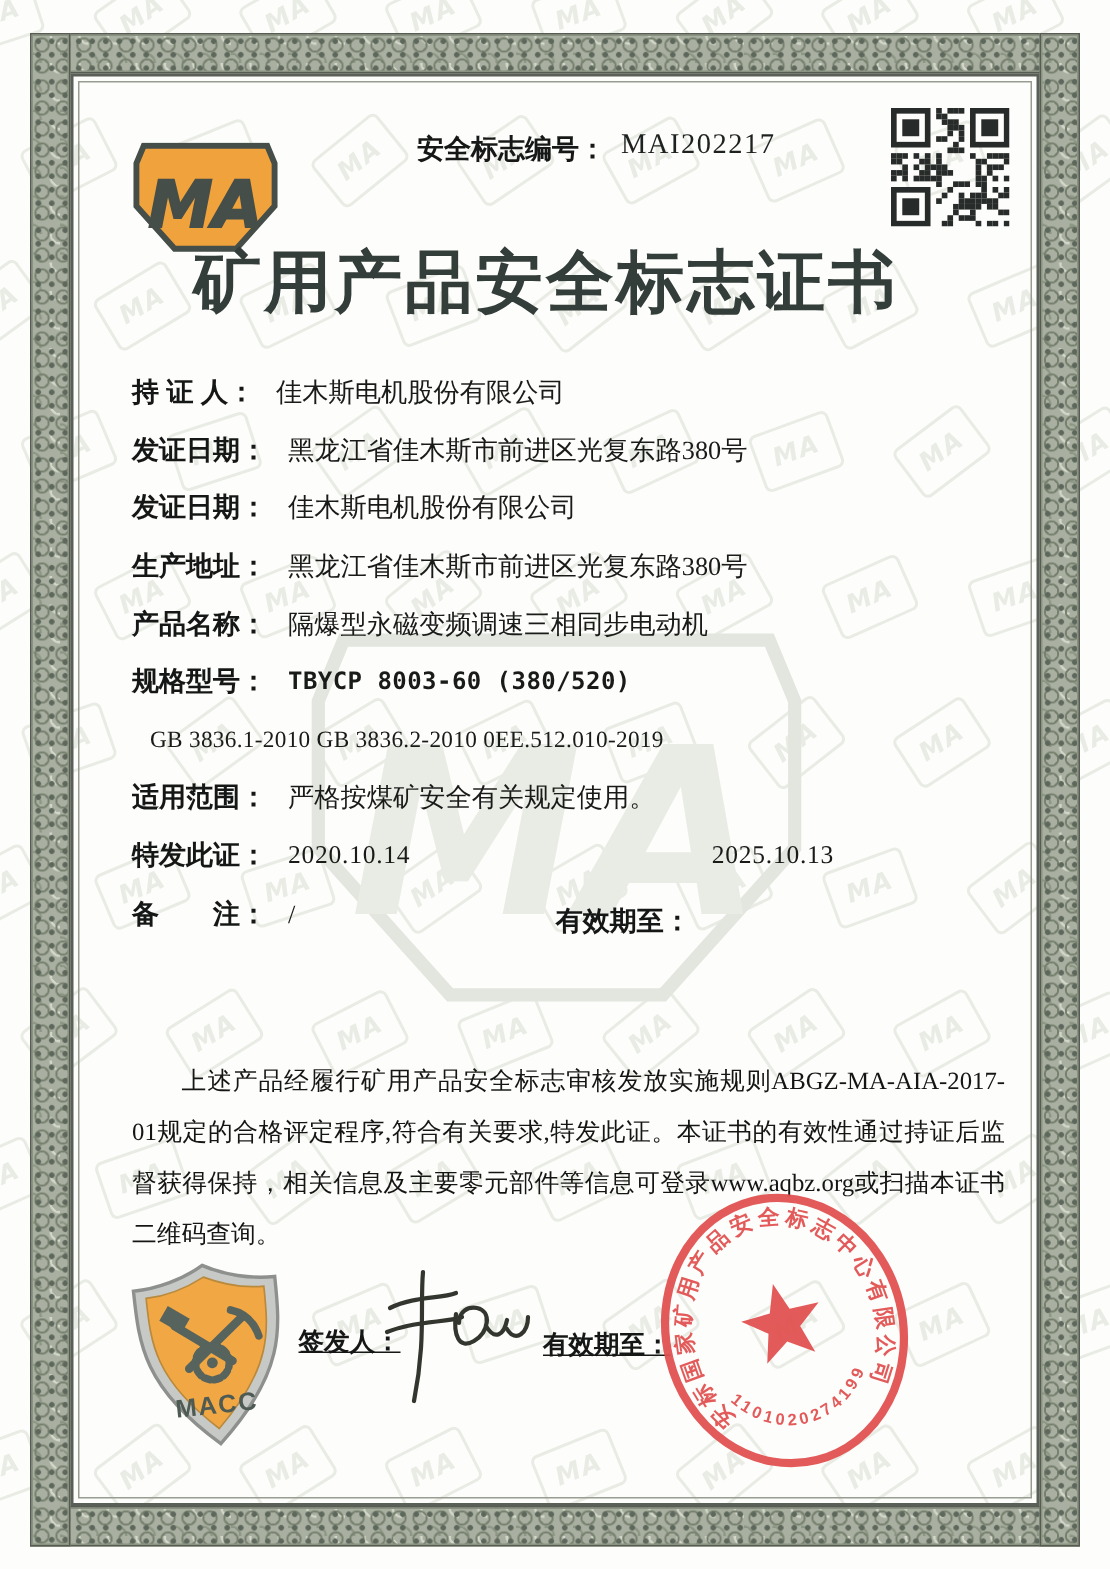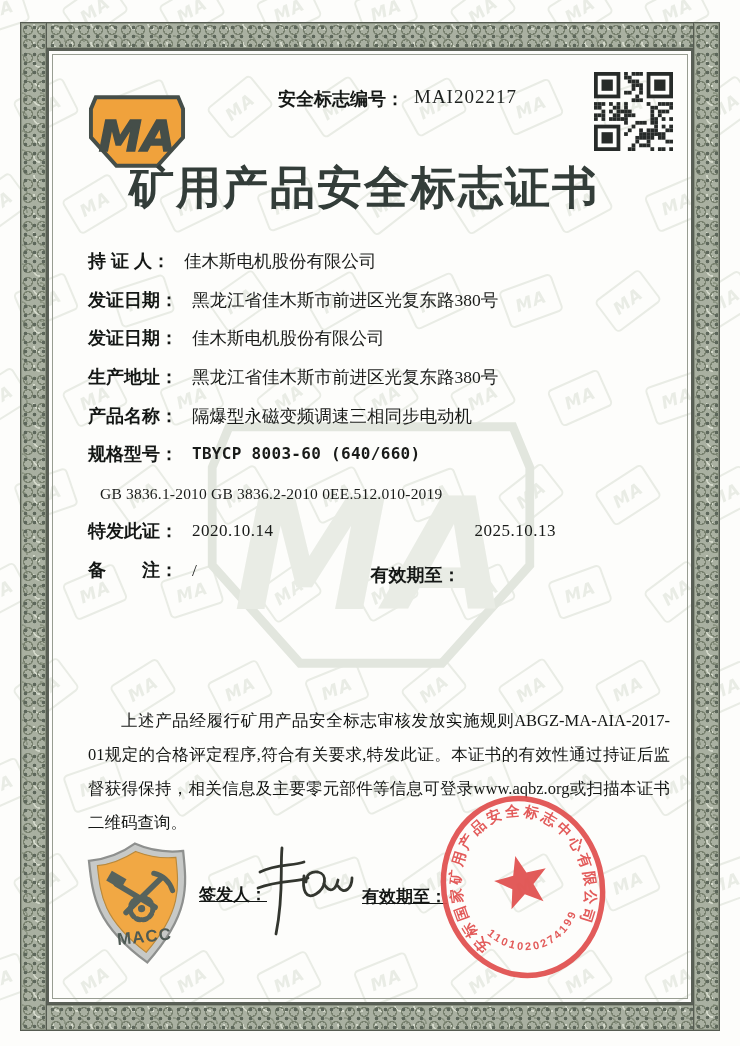--- a/index.html
+++ b/index.html
@@ -334,24 +334,28 @@
     <div class="row">
       <span class="lbl">生产地址：</span>
       <span class="val">黑龙江省佳木斯市前进区光复东路380号</span>
     </div>
     <div class="row">
       <span class="lbl">产品名称：</span>
       <span class="val">隔爆型永磁变频调速三相同步电动机</span>
     </div>
     <div class="row">
       <span class="lbl">规格型号：</span>
-      <span class="val mono">TBYCP 8003-60 (640/660)</span>
+      <span class="val mono">TBYCP 8003-60 (380/520)</span>
     </div>
     <div class="row">
       <span class="val small">GB 3836.1-2010 GB 3836.2-2010 0EE.512.010-2019</span>
+    </div>
+    <div class="row">
+      <span class="lbl">适用范围：</span>
+      <span class="val">严格按煤矿安全有关规定使用。</span>
     </div>
     <div class="row">
       <span class="lbl">特发此证：</span>
       <span class="val date">2020.10.14</span>
       <span class="lbl lbl2">有效期至：</span>
       <span class="val date">2025.10.13</span>
     </div>
     <div class="row">
       <span class="lbl">备　　注：</span>
       <span class="val">/</span>

